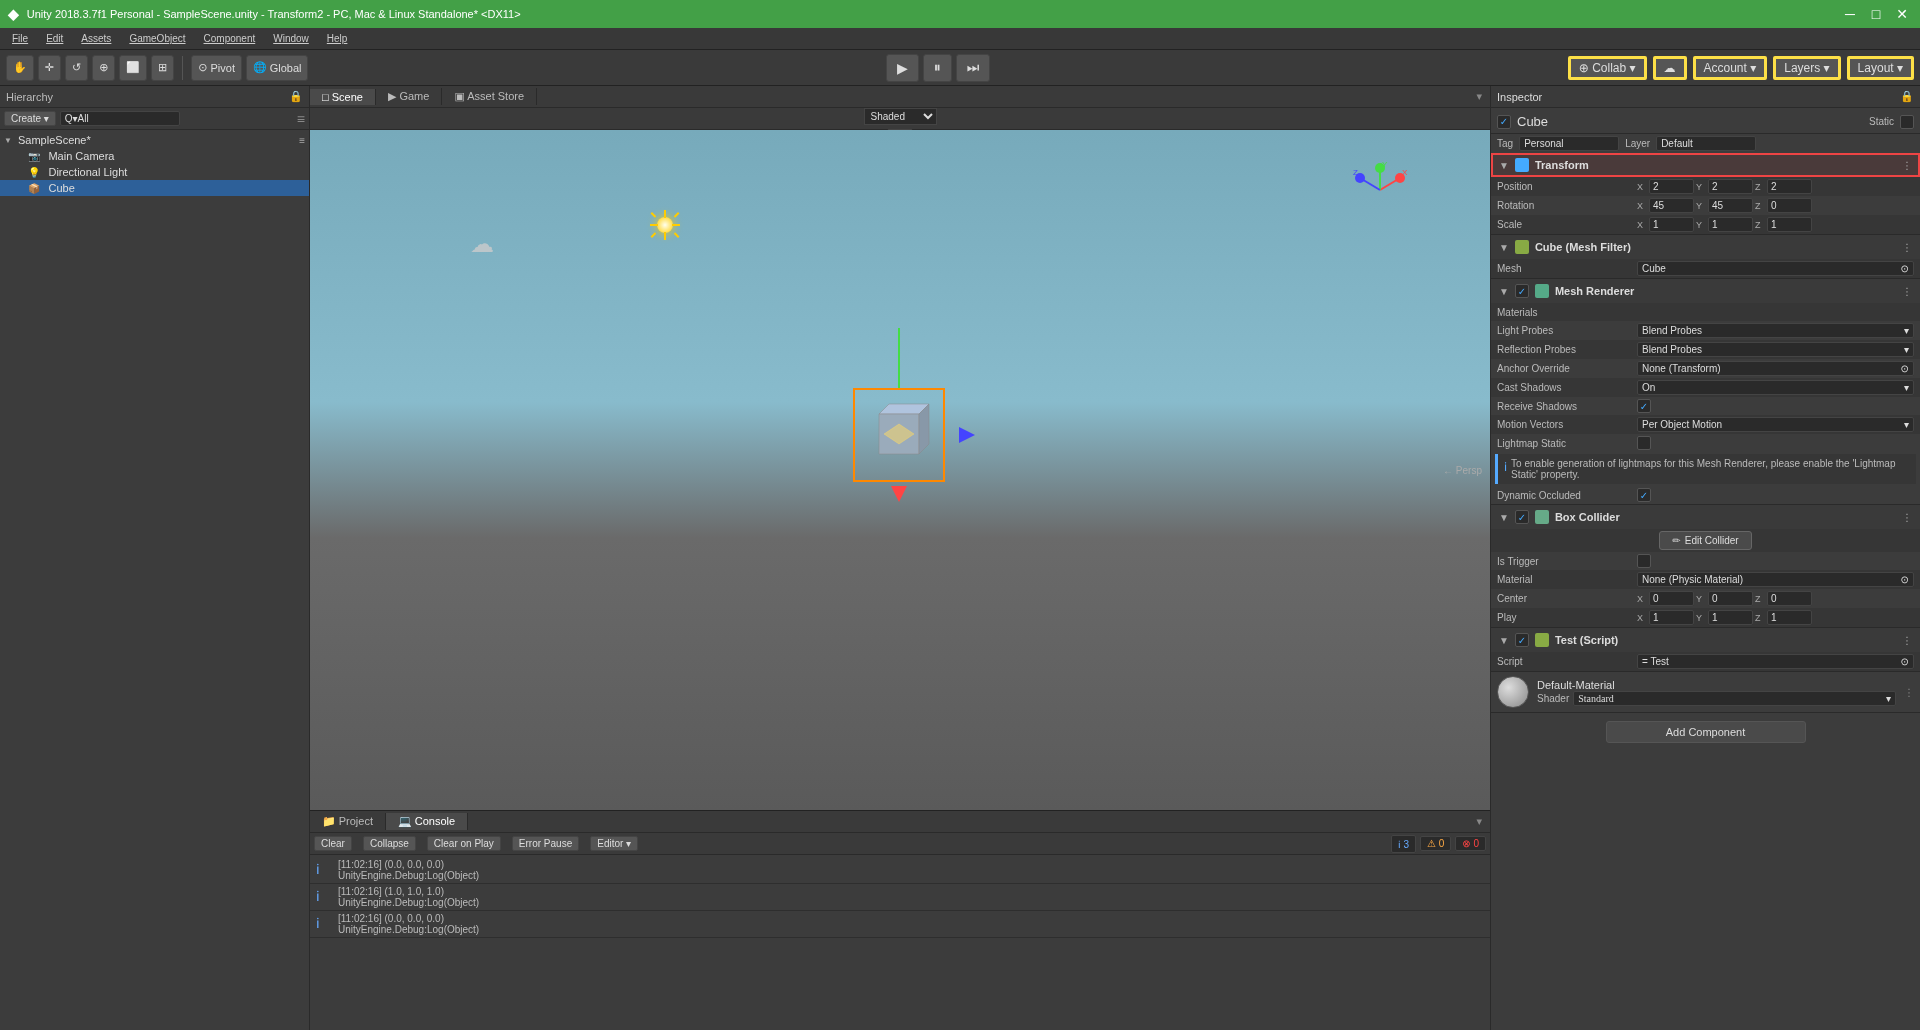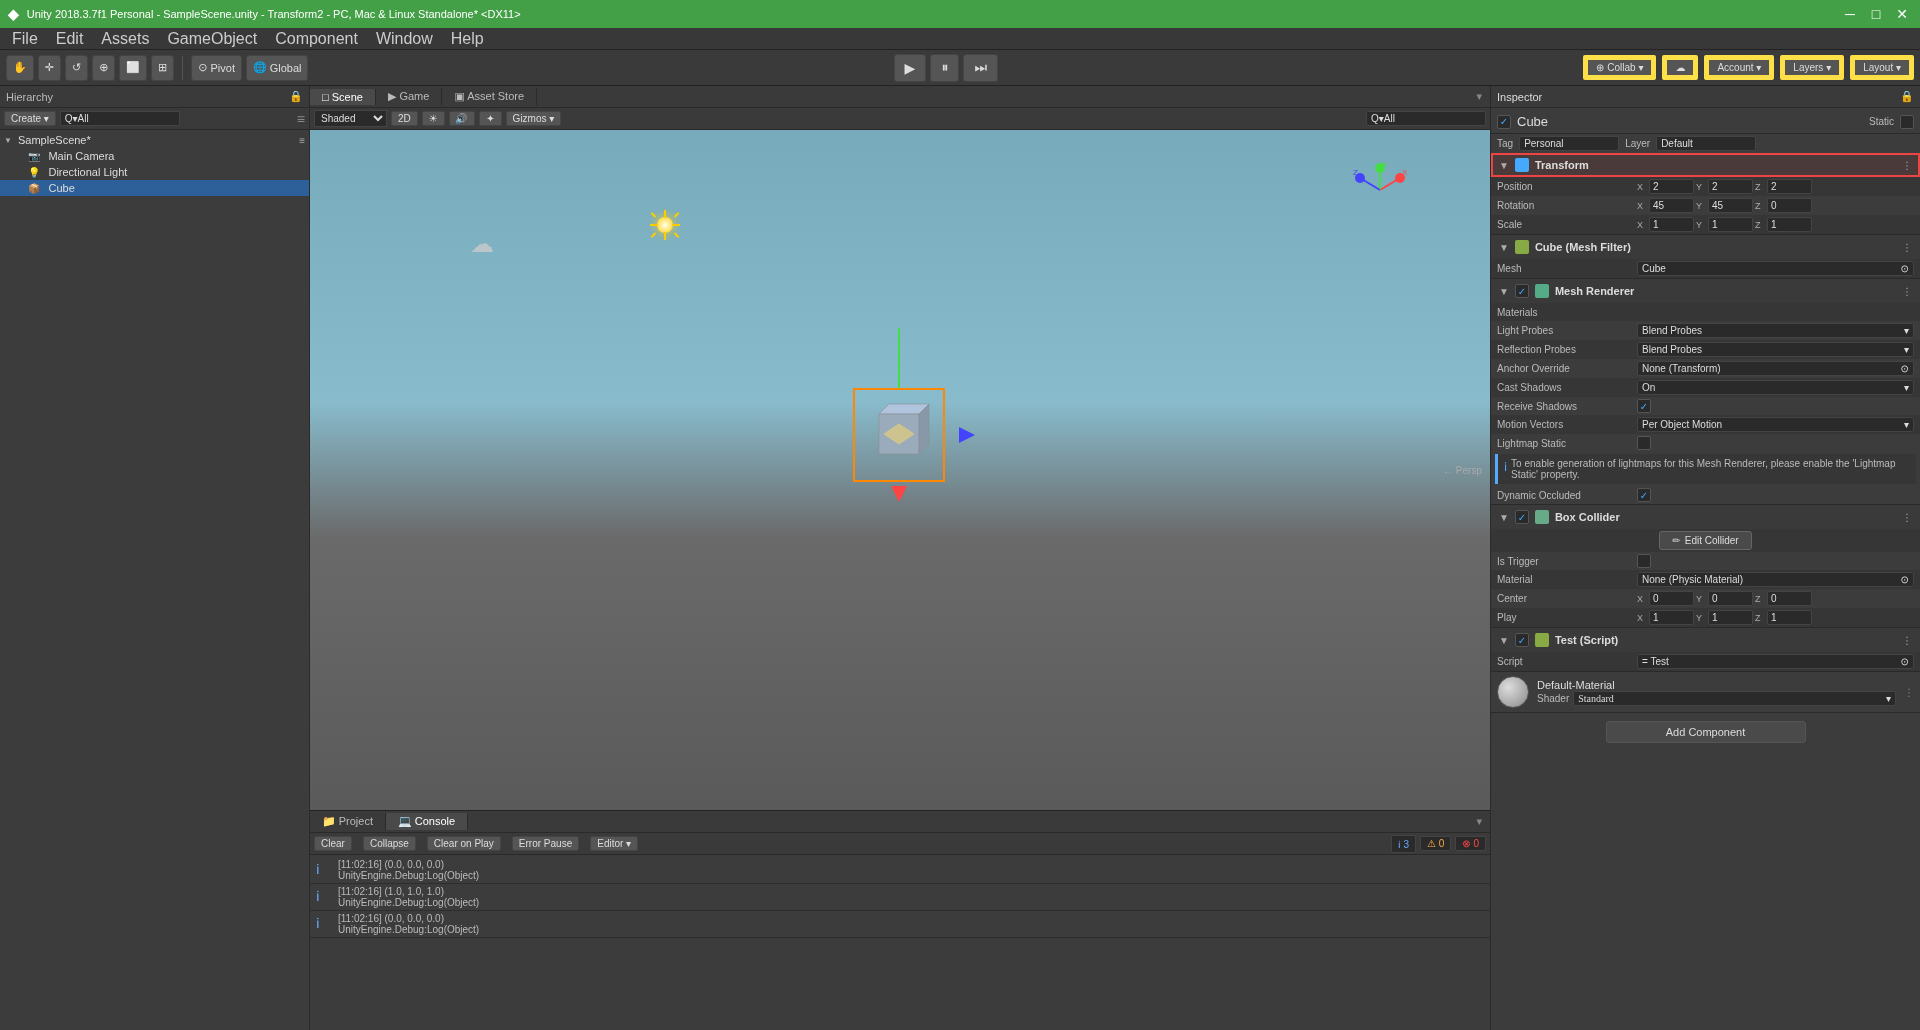--- a/index.html
+++ b/index.html
@@ -1,20 +1,20 @@
 <!DOCTYPE html>
 <html><head>
   <meta charset="utf-8">
   <style>
     * { margin: 0; padding: 0; box-sizing: border-box; }
     body { font-family: 'Segoe UI', Arial, sans-serif; font-size: 11px; background: #3c3c3c; color: #ddd; overflow: hidden; width: 1920px; height: 1030px; }
 
     
     #menu-bar { background: #383838; height: 22px; display: flex; align-items: center; padding: 0 4px; gap: 2px; border-bottom: 1px solid #222; }
-    #menu-bar span { padding: 2px 8px; cursor: pointer; color: #ccc; font-size: 16px; }
+    #menu-bar span { padding: 2px 8px; cursor: pointer; color: #ccc; font-size: 10px; text-decoration: underline; }
 
     
     #toolbar { background: #3a3a3a; height: 36px; display: flex; align-items: center; padding: 0 6px; gap: 4px; border-bottom: 1px solid #222; }
     .tool-btn { background: #555; border: 1px solid #444; border-radius: 3px; padding: 3px 6px; color: #ddd; cursor: pointer; font-size: 11px; display: flex; align-items: center; gap: 3px; height: 26px; }
     .toolbar-separator { width: 1px; background: #555; height: 24px; margin: 0 4px; }
     .toolbar-center { flex: 1; display: flex; justify-content: center; align-items: center; gap: 4px; }
     .toolbar-right { display: flex; align-items: center; gap: 6px; }
     .play-btn { background: #555; border: 1px solid #444; border-radius: 3px; padding: 3px 10px; color: #ddd; cursor: pointer; font-size: 14px; height: 28px; display: flex; align-items: center; }
 
     
@@ -27,21 +27,21 @@
     .small-btn { background: #555; border: 1px solid #444; border-radius: 2px; padding: 1px 6px; color: #ddd; cursor: pointer; font-size: 10px; }
     .search-box { background: #2a2a2a; border: 1px solid #444; border-radius: 2px; padding: 1px 4px; color: #ddd; font-size: 10px; width: 120px; }
     .hierarchy-content { flex: 1; overflow-y: auto; padding: 2px 0; }
     .hier-item { padding: 2px 4px; display: flex; align-items: center; gap: 4px; cursor: pointer; }
     .hier-item.selected { background: #2d6099; }
     .hier-item .indent { display: inline-block; }
     .triangle { display: inline-block; width: 10px; font-size: 8px; color: #aaa; }
     #scene-tabs { background: #3a3a3a; height: 22px; display: flex; align-items: center; border-bottom: 1px solid #2a2a2a; }
     .scene-tab { padding: 2px 12px; cursor: pointer; font-size: 11px; color: #bbb; border-right: 1px solid #2a2a2a; }
     .scene-tab.active { background: #4a4a4a; color: #fff; }
-    .scene-toolbar { background: #3a3a3a; height: 22px; display: flex; align-items: center; padding: 0 4px; gap: 4px; border-bottom: 1px solid #2a2a2a; }
+    .scene-toolbar { background: #3a3a3a; height: 22px; display: flex; align-items: center; padding: 0 4px; gap: 4px; border-bottom: 1px solid #2a2a2a; flex-direction: column; }
     .scene-view { flex: 1; background: #6b6b6b; position: relative; overflow: hidden; }
 
     
     #inspector { width: 430px; background: #3c3c3c; border-left: 1px solid #2a2a2a; display: flex; flex-direction: column; overflow: hidden; }
     .inspector-header { background: #3a3a3a; height: 22px; display: flex; align-items: center; padding: 0 6px; border-bottom: 1px solid #2a2a2a; }
     .inspector-content { flex: 1; overflow-y: auto; padding: 2px 0; }
     .object-header { padding: 4px 6px; display: flex; align-items: center; gap: 6px; border-bottom: 1px solid #2a2a2a; }
     .object-name { font-size: 13px; color: #ddd; flex: 1; }
     .component-block { border-bottom: 1px solid #2a2a2a; }
     .component-header { background: #3a3a3a; padding: 3px 6px; display: flex; align-items: center; gap: 6px; cursor: pointer; border: 2px solid transparent; }
@@ -84,21 +84,21 @@
     .tag-row { padding: 2px 6px; display: flex; align-items: center; gap: 6px; font-size: 10px; color: #bbb; }
     .tag-dropdown { background: #2a2a2a; border: 1px solid #444; border-radius: 2px; padding: 1px 4px; color: #ddd; font-size: 10px; width: 100px; cursor: pointer; }
 
     .bottom-right-btns { margin-left: auto; display: flex; align-items: center; gap: 4px; }
 
     .green-unity-bar { background: #43a047; height: 28px; display: flex; align-items: center; padding: 0 8px; gap: 8px; }
     .unity-logo { color: white; font-size: 14px; font-weight: bold; }
 
     select { background: #2a2a2a; border: 1px solid #444; color: #ddd; font-size: 10px; padding: 1px 2px; }
 
-    .col-btn { background: #555; border: 5px solid #fde047; border-radius: 2px; padding: 2px 8px; color: #ddd; font-size: 10px; cursor: pointer; display: flex; align-items: center; gap: 3px; }
+    .col-btn { background: #555; border: 3px solid #fde047; border-radius: 2px; padding: 2px 8px; color: #ddd; font-size: 12px; cursor: pointer; display: flex; align-items: center; gap: 3px; }
   </style>
 </head>
 <body>
 
 <div class="green-unity-bar">
   <span class="unity-logo">◆</span>
   <span style="color:white;font-size:11px;">Unity 2018.3.7f1 Personal - SampleScene.unity - Transform2 - PC, Mac &amp; Linux Standalone* &lt;DX11&gt;</span>
   <div style="margin-left:auto;display:flex;gap:6px;">
     <span style="color:white;cursor:pointer;font-size:14px;width:20px;text-align:center;">─</span>
     <span style="color:white;cursor:pointer;font-size:14px;width:20px;text-align:center;">□</span>

